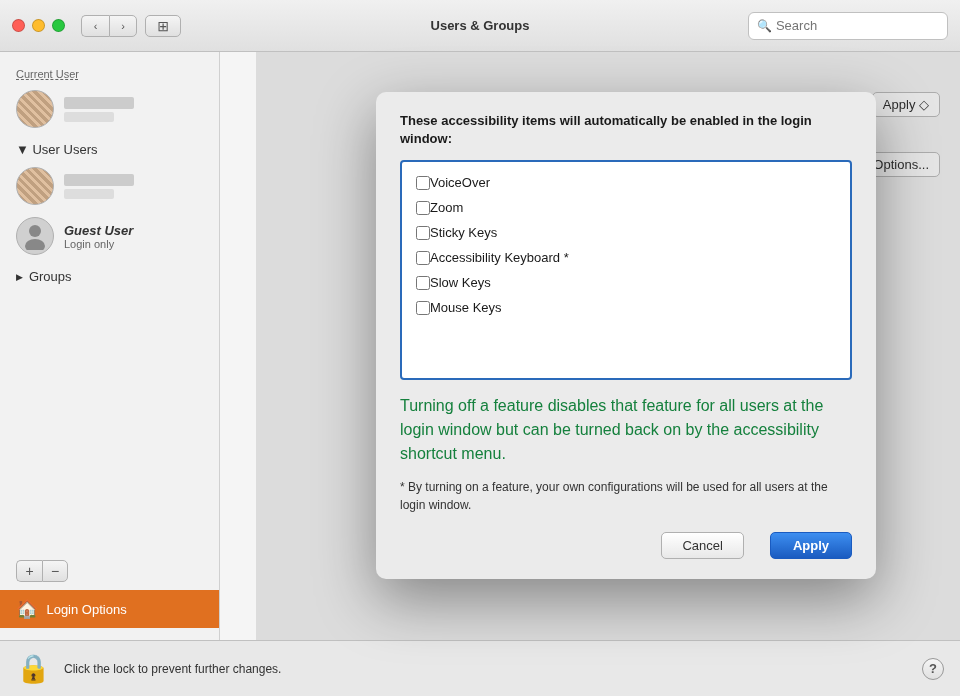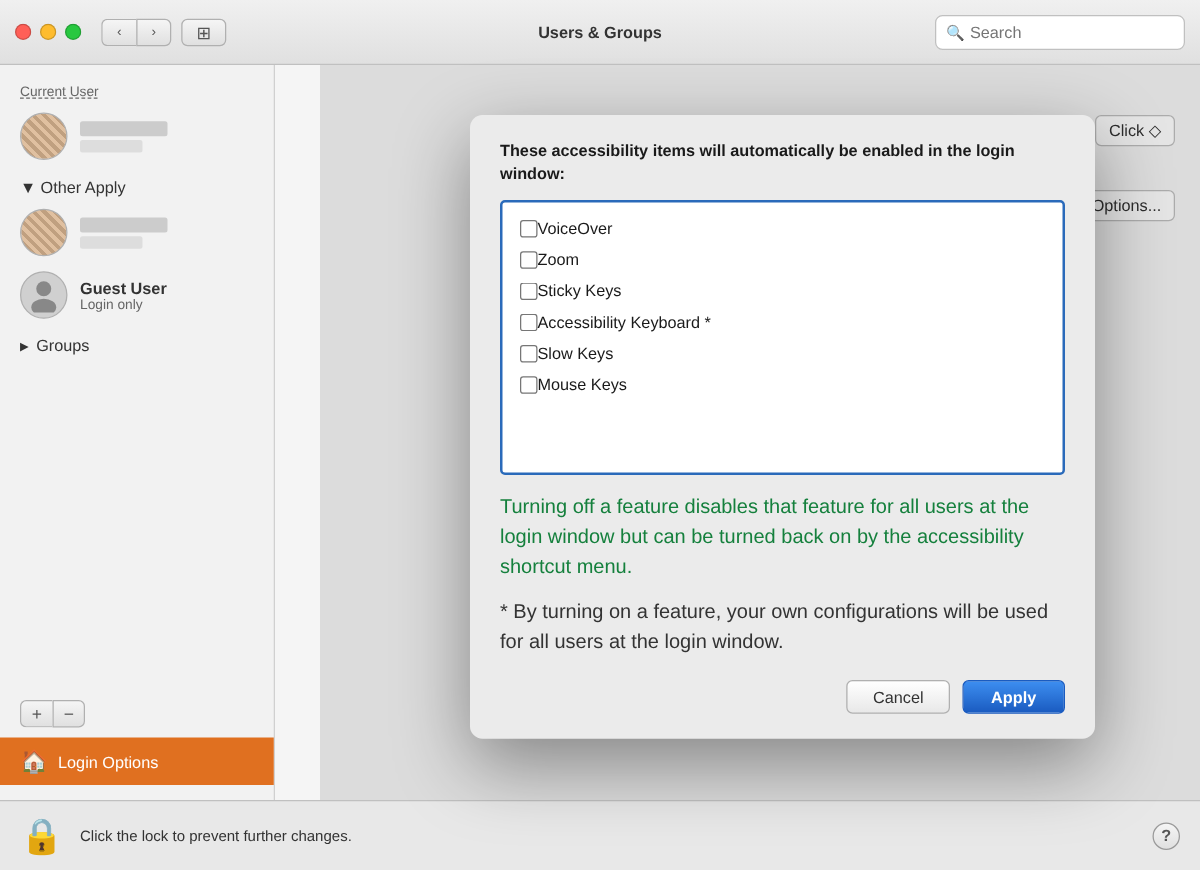--- a/index.html
+++ b/index.html
@@ -143,20 +143,21 @@
     }
 
     .user-info {
       display: flex;
       flex-direction: column;
     }
     .user-name {
       font-size: 13px;
       font-weight: 600;
       color: #333;
+      font-style: italic;
     }
     .user-role {
       font-size: 11px;
       color: #666;
     }
 
     .other-users-label {
       display: flex;
       align-items: center;
       padding: 8px 16px 4px;
@@ -290,30 +291,30 @@
     }
 
     .dialog-note {
       font-size: 16px;
       color: #15803d;
       line-height: 1.5;
       margin-bottom: 12px;
     }
 
     .dialog-note2 {
-      font-size: 16px;
+      font-size: 12px;
       color: #333;
       line-height: 1.5;
       margin-bottom: 18px;
     }
 
     .dialog-buttons {
       display: flex;
       justify-content: flex-end;
-      gap: 10px;
+      gap: 26px;
     }
 
     .btn-cancel {
       padding: 5px 20px;
       background: linear-gradient(to bottom, #ffffff, #e8e8e8);
       border: 1px solid #b0b0b0;
       border-radius: 5px;
       font-size: 13px;
       cursor: pointer;
       color: #333;
@@ -465,21 +466,21 @@
   <div class="sidebar">
     <div class="sidebar-section-label">Current User</div>
     <div class="sidebar-user-item">
       <div class="avatar-pixelated"></div>
       <div class="user-info">
         <span class="user-name" style="background:#ccc;width:70px;height:12px;display:inline-block;border-radius:2px;"></span>
         <span class="user-role" style="background:#ddd;width:50px;height:10px;display:inline-block;border-radius:2px;margin-top:3px;"></span>
       </div>
     </div>
 
-    <div class="other-users-label">▼ Other Apply</div>
+    <div class="other-users-label">▼ User Users</div>
 
     <div class="sidebar-user-item">
       <div class="avatar-pixelated"></div>
       <div class="user-info">
         <span style="background:#ccc;width:70px;height:12px;display:inline-block;border-radius:2px;"></span>
         <span style="background:#ddd;width:50px;height:10px;display:inline-block;border-radius:2px;margin-top:3px;"></span>
       </div>
     </div>
 
     <div class="guest-user-item">
@@ -507,21 +508,21 @@
       <div class="sb-btn">−</div>
     </div>
 
     <div class="login-options-item">
       <span class="login-options-icon">🏠</span>
       <span>Login Options</span>
     </div>
   </div>
 
   <div class="right-panel">
-    <div class="right-panel-name-dropdown rp-element">Click ◇</div>
+    <div class="right-panel-name-dropdown rp-element">Apply ◇</div>
     <div class="right-panel-accessibility-btn rp-element">ility Options...</div>
 
     <div class="dialog-overlay">
       <div class="dialog">
         <div class="dialog-title">These accessibility items will automatically be enabled in the login window:</div>
 
         <div class="checkbox-list">
           <div class="checkbox-item">
             <input type="checkbox" style="">
             <span class="checkbox-label">VoiceOver</span>

